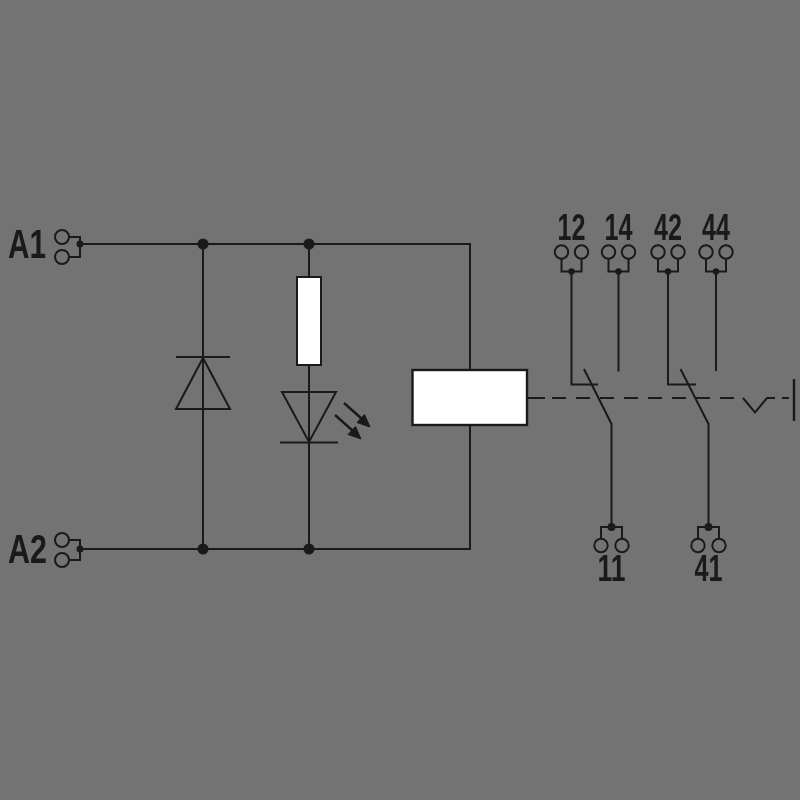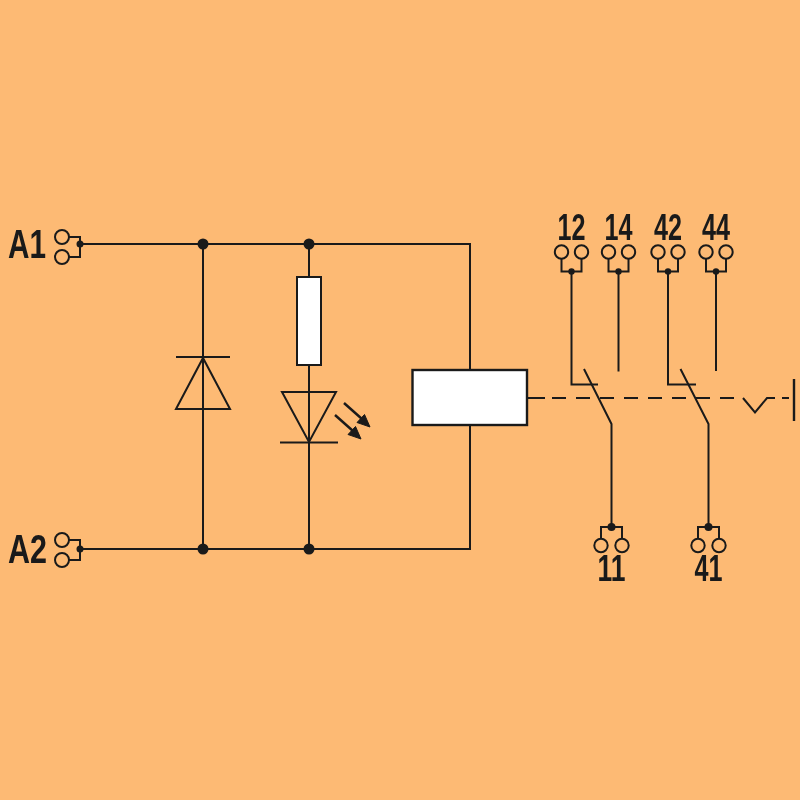--- a/index.html
+++ b/index.html
@@ -4,21 +4,21 @@
 <style>
   html, body {
     margin: 0;
     padding: 0;
     background: #ffffff;
   }
   .canvas {
     position: relative;
     width: 800px;
     height: 800px;
-    background: #fdba74;
+    background: #737373;
     overflow: hidden;
   }
   svg {
     display: block;
     color: #1a1a1a;
   }
   .lbl {
     font-family: "Liberation Sans", sans-serif;
     font-weight: 700;
     fill: #1a1a1a;

